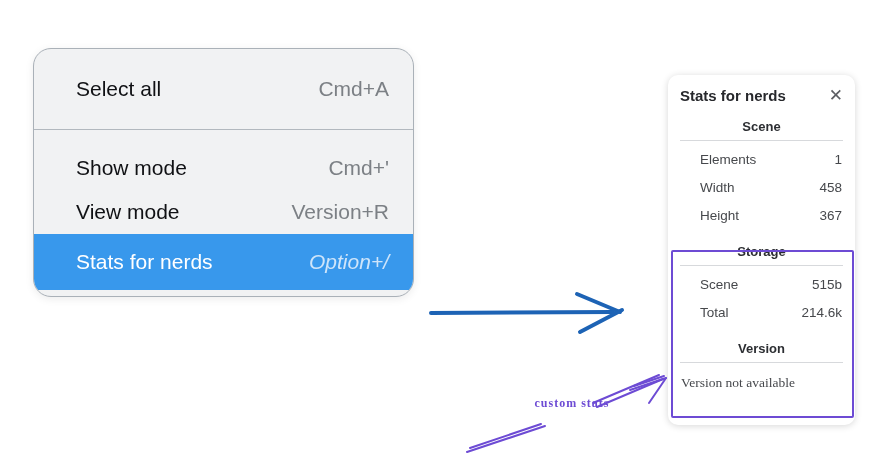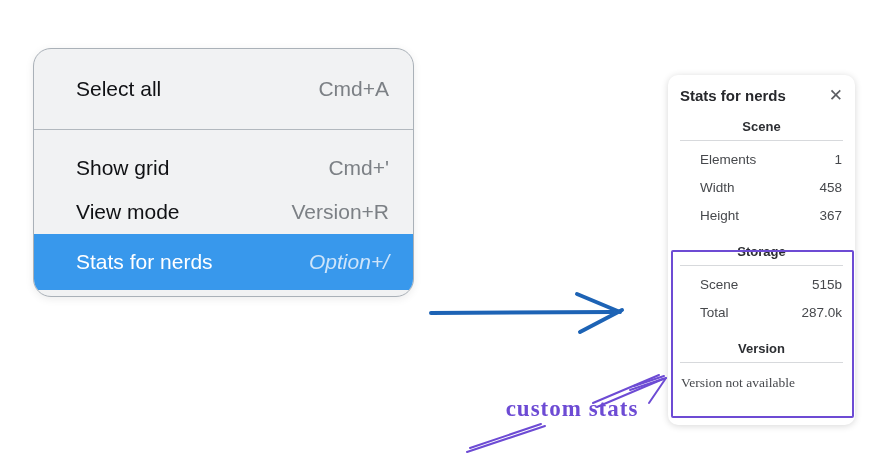--- a/index.html
+++ b/index.html
@@ -124,41 +124,41 @@
     pointer-events: none;
   }
 
   
   .annotation-label {
     position: absolute;
     left: 497px; top: 396px;
     width: 150px;
     text-align: center;
     font-family: cursive;
-    font-size: 23px;
+    font-size: 12px;
     font-weight: 700;
     color: #6d4bd4;
     letter-spacing: 1px;
     white-space: nowrap;
   }
 </style>
 </head>
 <body>
 
 <div class="menu">
   <div class="menu-group-1">
     <div class="menu-item">
       <span class="mi-label">Select all</span>
       <span class="mi-shortcut">Cmd+A</span>
     </div>
   </div>
   <div class="menu-divider"></div>
   <div class="menu-group-2">
     <div class="menu-item">
-      <span class="mi-label">Show grid</span>
+      <span class="mi-label">Show mode</span>
       <span class="mi-shortcut">Cmd+'</span>
     </div>
     <div class="menu-item">
       <span class="mi-label">View mode</span>
       <span class="mi-shortcut">Version+R</span>
     </div>
     <div class="menu-item selected">
       <span class="mi-label">Stats for nerds</span>
       <span class="mi-shortcut">Option+/</span>
     </div>
@@ -190,21 +190,21 @@
 
   <div class="section">
     <div class="section-heading">Storage</div>
     <div class="hr"></div>
     <div class="stat-row">
       <span>Scene</span>
       <span>515b</span>
     </div>
     <div class="stat-row">
       <span>Total</span>
-      <span>287.0k</span>
+      <span>214.6k</span>
     </div>
   </div>
 
   <div class="section">
     <div class="section-heading">Version</div>
     <div class="hr"></div>
     <div class="panel-note">Version not available</div>
   </div>
 </div>
 

